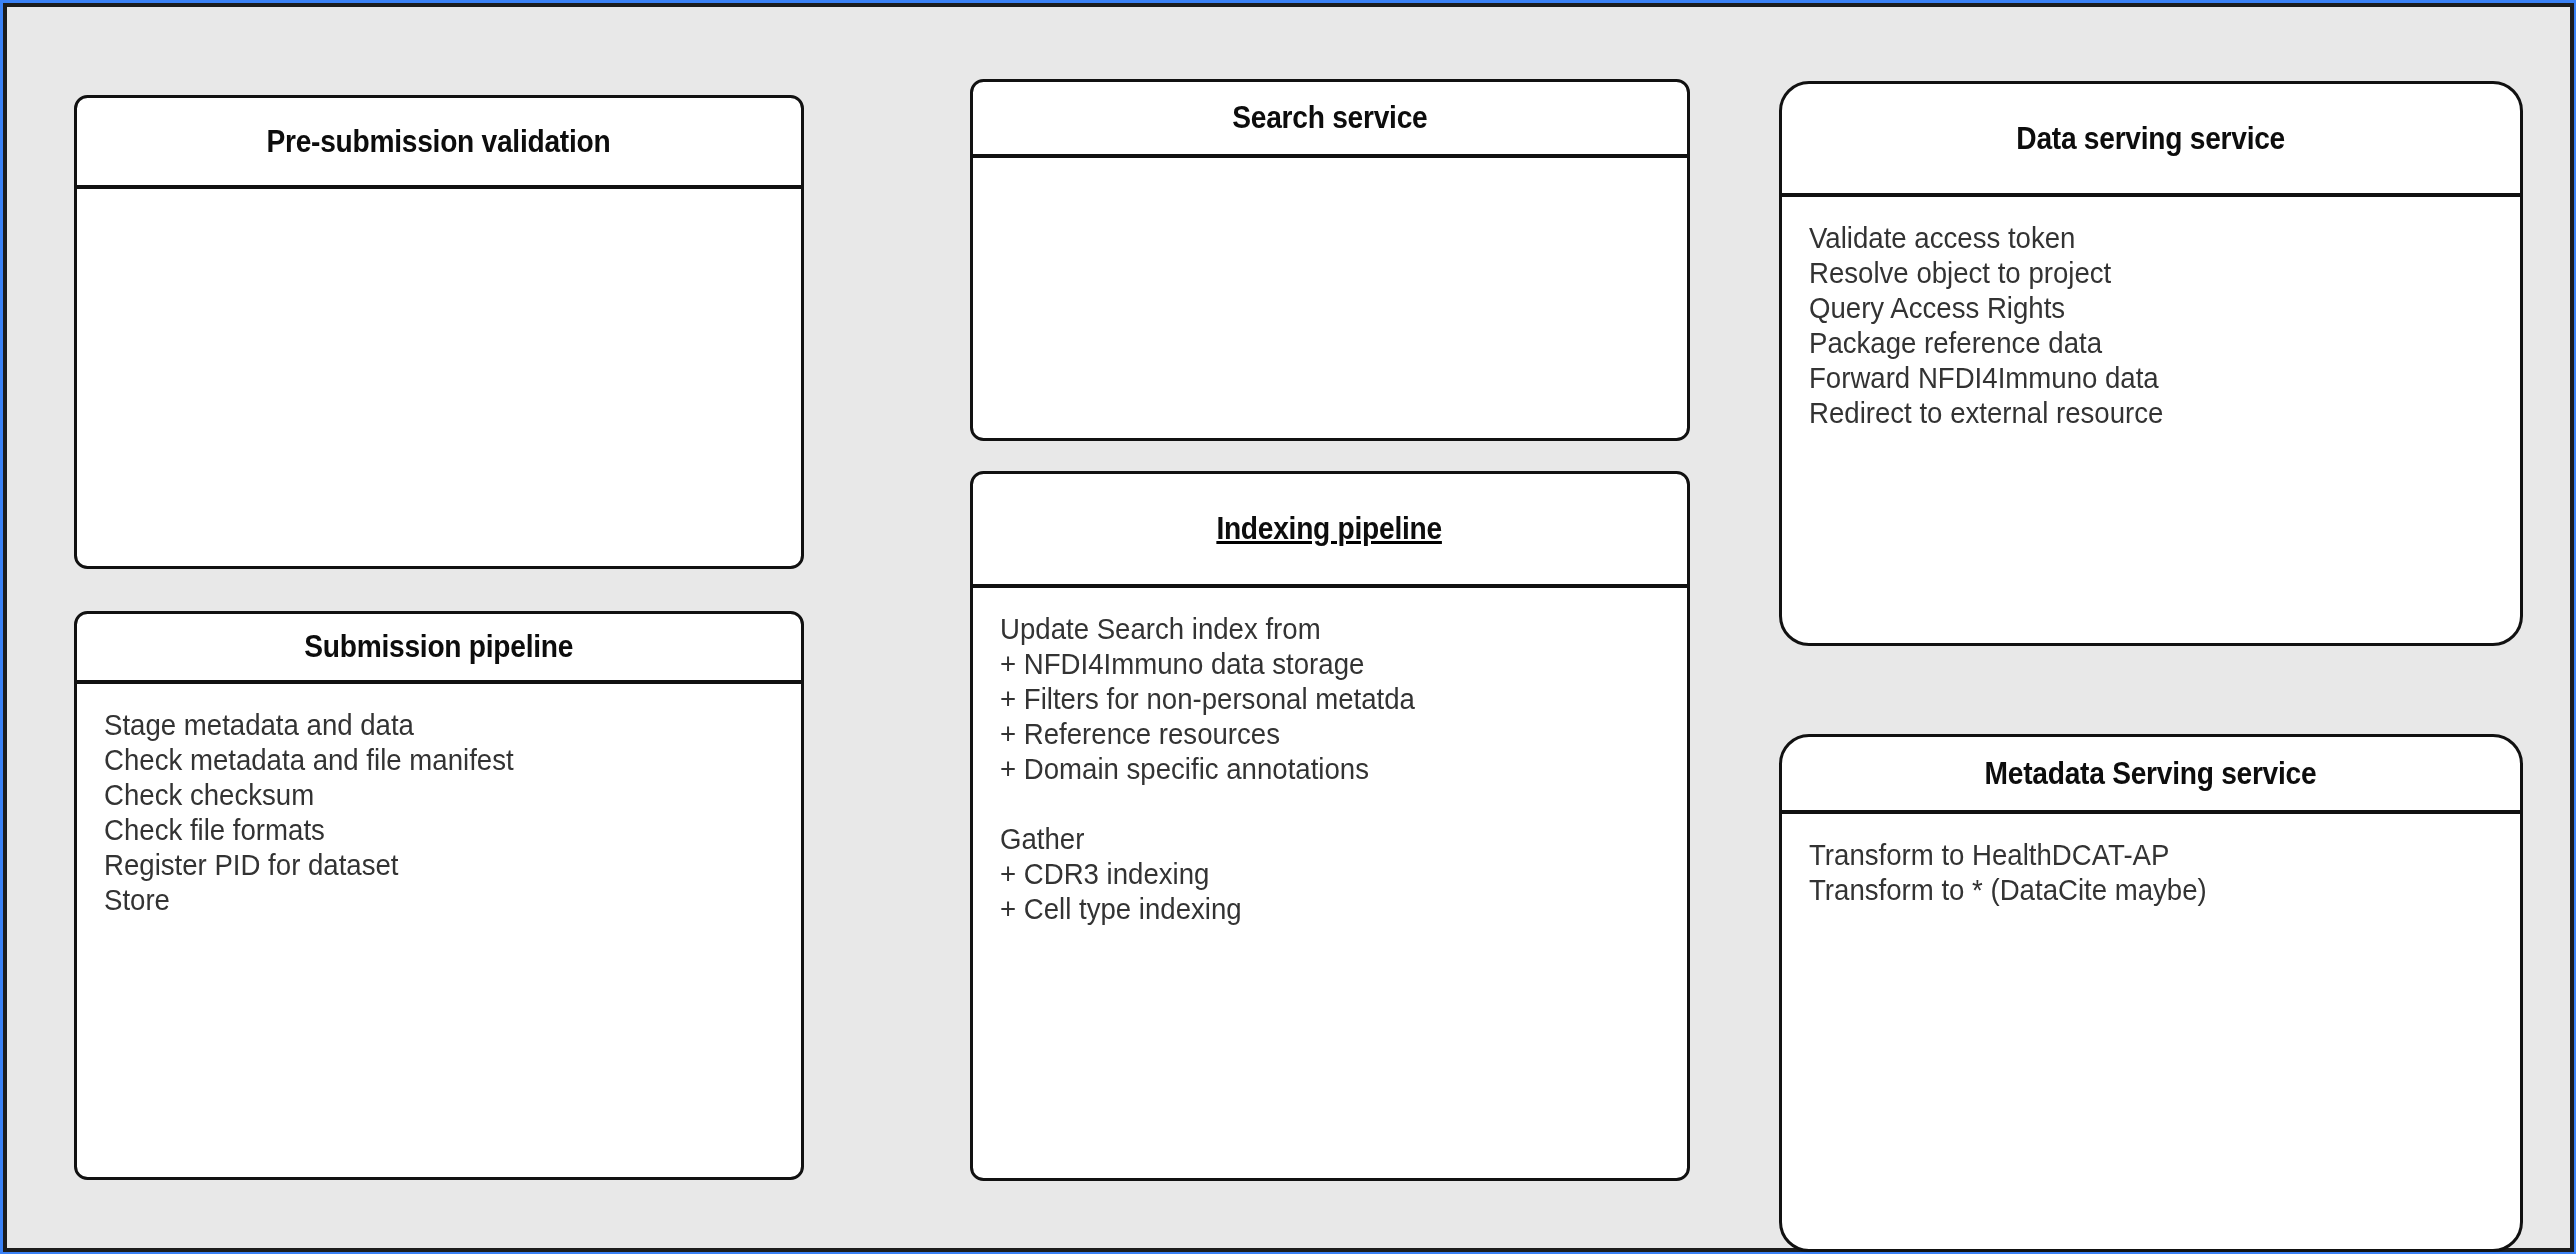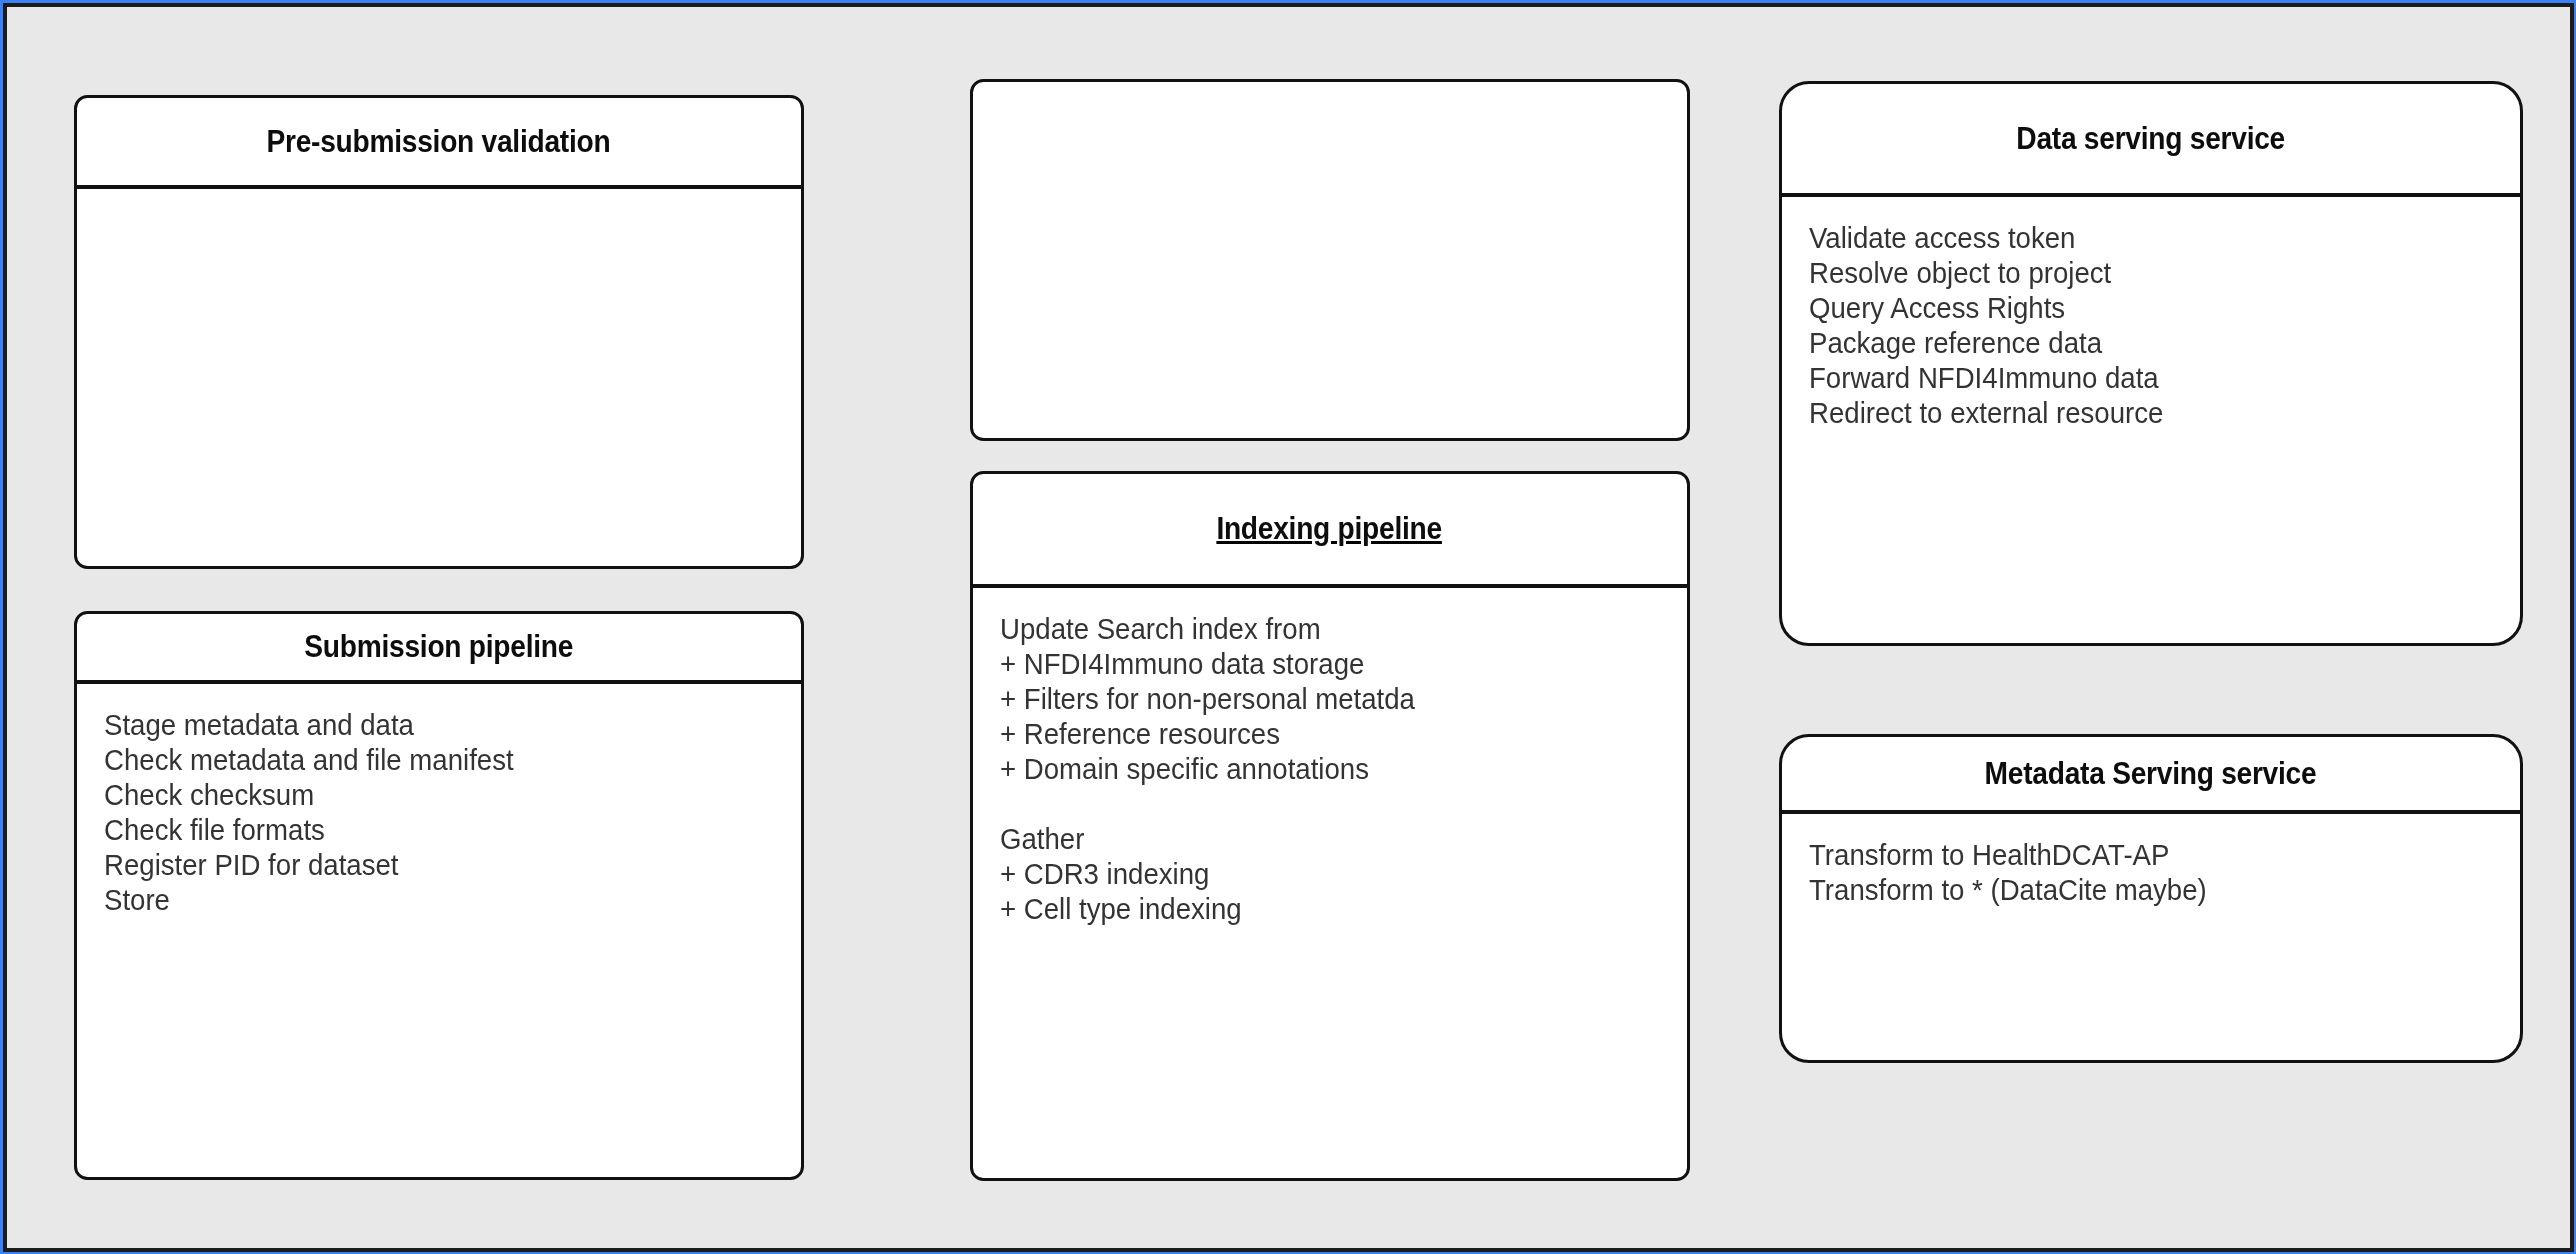--- a/index.html
+++ b/index.html
@@ -89,21 +89,21 @@
 
   #box-search-service            { top: 72px;  height: 362px; }
   #box-search-service .box-header { height: 76px; }
 
   #box-indexing-pipeline         { top: 464px;  height: 710px; }
   #box-indexing-pipeline .box-header { height: 114px; text-decoration: underline; }
 
   #box-data-serving-service      { top: 74px;  height: 565px; }
   #box-data-serving-service .box-header { height: 113px; }
 
-  #box-metadata-serving-service  { top: 727px; height: 329px; }
+  #box-metadata-serving-service  { top: 727px; height: 518px; }
   #box-metadata-serving-service .box-header { height: 77px; }
 </style>
 </head>
 <body>
 
 <div id="canvas">
   <div id="stage">
 
     <div class="box col-left" id="box-pre-submission-validation">
       <div class="box-header">
@@ -119,20 +119,23 @@
         <div class="body-line">Stage metadata and data</div>
         <div class="body-line">Check metadata and file manifest</div>
         <div class="body-line">Check checksum</div>
         <div class="body-line">Check file formats</div>
         <div class="body-line">Register PID for dataset</div>
         <div class="body-line">Store</div>
       </div>
     </div>
 
     <div class="box col-mid" id="box-search-service">
+      <div class="box-header">
+        <div class="box-title">Search service</div>
+      </div>
     </div>
 
     <div class="box col-mid" id="box-indexing-pipeline">
       <div class="box-header">
         <div class="box-title">Indexing pipeline</div>
       </div>
       <div class="box-body">
         <div class="body-line">Update Search index from</div>
         <div class="body-line">+ NFDI4Immuno data storage</div>
         <div class="body-line">+ Filters for non-personal metatda</div>

